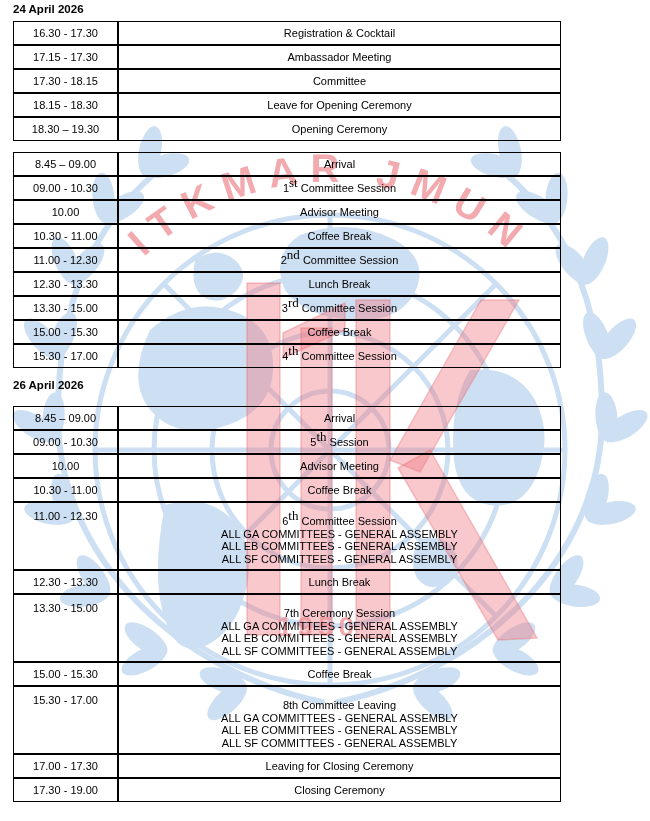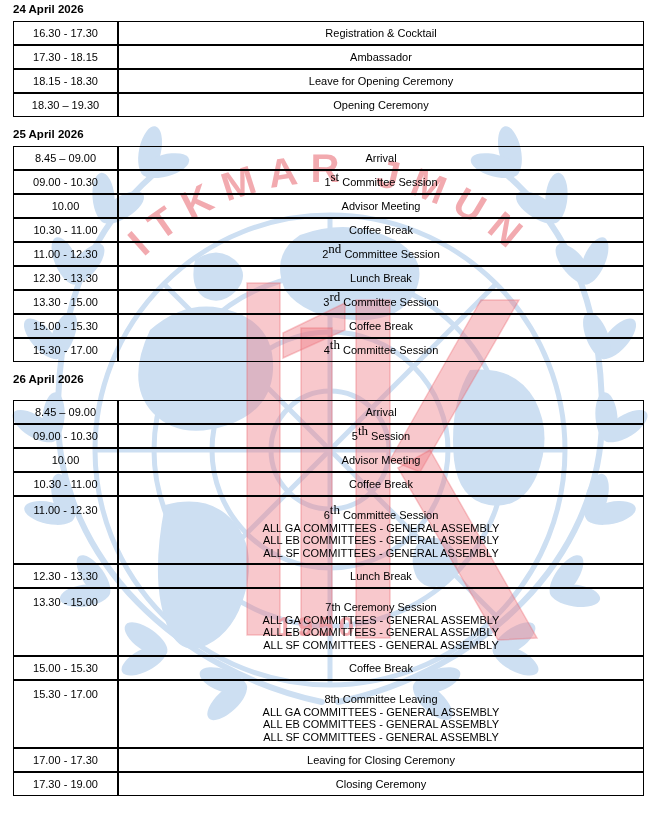--- a/index.html
+++ b/index.html
@@ -6,21 +6,21 @@
   .page{
     position:relative;width:650px;height:821px;background:#ffffff;
     font-family:"Liberation Sans",sans-serif;overflow:hidden;
   }
   .watermark{position:absolute;top:0;left:0;z-index:0;pointer-events:none;}
   .content{position:absolute;top:0;left:4px;z-index:1;width:650px;box-sizing:border-box;
     padding:3px 9px 0 9px;}
   .date{font-size:11.5px;font-weight:bold;color:#000;line-height:13px;margin:0 0 5px 0;}
   .section{margin-bottom:11px;}
   .section-2 .date{margin-bottom:14px;}
-  table{border-collapse:separate;border-spacing:0;width:631px;table-layout:fixed;}
+  table{border-collapse:separate;border-spacing:0;width:548px;table-layout:fixed;}
   td{border:1.5px solid #000;background:transparent;font-size:11px;color:#000;
      text-align:center;padding:0;line-height:13px;}
   td.time{width:103px;}
   tr.short td{height:22px;vertical-align:middle;}
   tr.tall td{vertical-align:top;}
   tr.tall td.time{padding-top:7px;}
   tr.tall td.event{padding-top:12px;padding-bottom:4px;}
   tr.tall .line{line-height:12.5px;}
   sup{font-size:13px;line-height:0;vertical-align:super;font-family:Liberation Serif, serif;}
 </style>
@@ -96,42 +96,47 @@
         <div class="date">24 April 2026</div>
         <table>
           <tbody>
             <tr class="short">
               <td class="time">16.30 - 17.30</td>
               <td class="event">
                 <div class="line"><span>Registration &amp; Cocktail</span></div>
               </td>
             </tr>
             <tr class="short">
+              <td class="time">17.15 - 17.30</td>
+              <td class="event">
+                <div class="line"><span>Ambassador Meeting</span></div>
+              </td>
+            </tr>
+            <tr class="short">
               <td class="time">17.30 - 18.15</td>
               <td class="event">
-                <div class="line"><span>Ambassador</span></div>
+                <div class="line"><span>Committee</span></div>
               </td>
             </tr>
             <tr class="short">
               <td class="time">18.15 - 18.30</td>
               <td class="event">
                 <div class="line"><span>Leave for Opening Ceremony</span></div>
               </td>
             </tr>
             <tr class="short">
               <td class="time">18.30 – 19.30</td>
               <td class="event">
                 <div class="line"><span>Opening Ceremony</span></div>
               </td>
             </tr>
           </tbody>
         </table>
       </div>
       <div class="section section-1">
-        <div class="date">25 April 2026</div>
         <table>
           <tbody>
             <tr class="short">
               <td class="time">8.45 – 09.00</td>
               <td class="event">
                 <div class="line"><span>Arrival</span></div>
               </td>
             </tr>
             <tr class="short">
               <td class="time">09.00 - 10.30</td>

